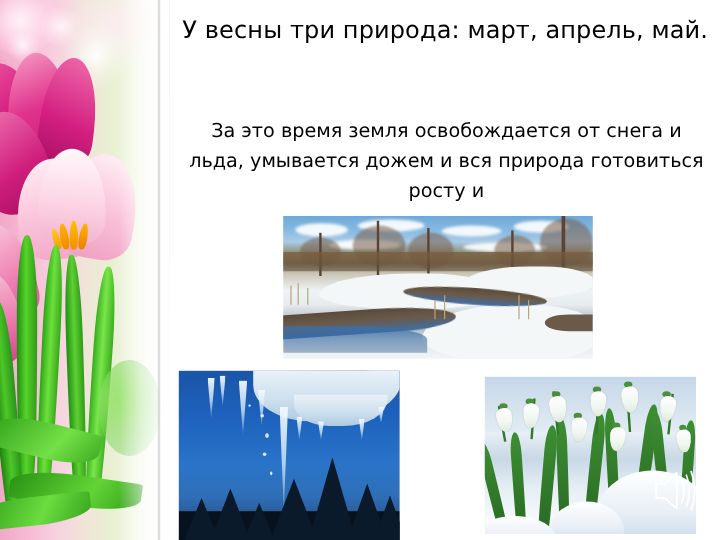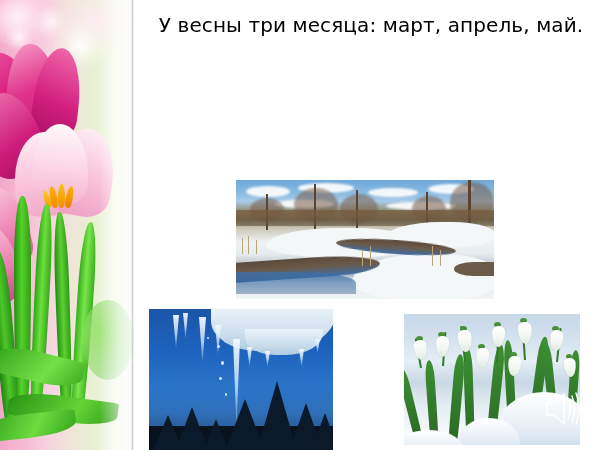--- a/index.html
+++ b/index.html
@@ -270,22 +270,23 @@
 
     <div class="leaf" style="left:-8px; top:352px; width:92px; height:30px; background:linear-gradient(120deg,#2fa018,#74e047 60%,#3aa81e); transform:rotate(14deg);"></div>
     <div class="leaf" style="left:8px; top:396px; width:110px; height:26px; background:linear-gradient(120deg,#258f12,#63d436 60%,#2f9a19); transform:rotate(8deg);"></div>
     <div class="leaf" style="left:-20px; top:414px; width:96px; height:24px; background:linear-gradient(120deg,#2c9b17,#6cdc40 58%,#34a31c); transform:rotate(-6deg);"></div>
     <div class="leaf" style="left:82px; top:300px; width:52px; height:80px; background:radial-gradient(ellipse at 30% 40%, rgba(150,226,106,0.9), rgba(90,196,60,0.35) 70%, rgba(255,255,255,0) 100%); border-radius:50%;"></div>
 
     <div class="band-fade"></div>
     <div class="band-divider"></div>
   </div>
 
-  <div class="title">У весны три месяца: март, апрель, май.</div>
-
+  <div class="title">У весны три природа: март, апрель, май.</div>
+
+  <div class="body-text">За это время земля освобождается от снега и льда, умывается дожем и вся природа готовиться  росту и</div>
 
   <div class="photo" id="photo-landscape">
     <div class="cloud" style="left:10px; top:6px; width:44px; height:11px;"></div>
     <div class="cloud" style="left:62px; top:3px; width:56px; height:10px;"></div>
     <div class="cloud" style="left:132px; top:8px; width:50px; height:9px;"></div>
     <div class="cloud" style="left:192px; top:4px; width:46px; height:10px;"></div>
     <div class="cloud" style="left:38px; top:20px; width:60px; height:8px;"></div>
     <div class="cloud" style="left:150px; top:22px; width:70px; height:8px;"></div>
 
     <div class="tree-crown" style="left:14px; top:18px; width:34px; height:24px;"></div>

